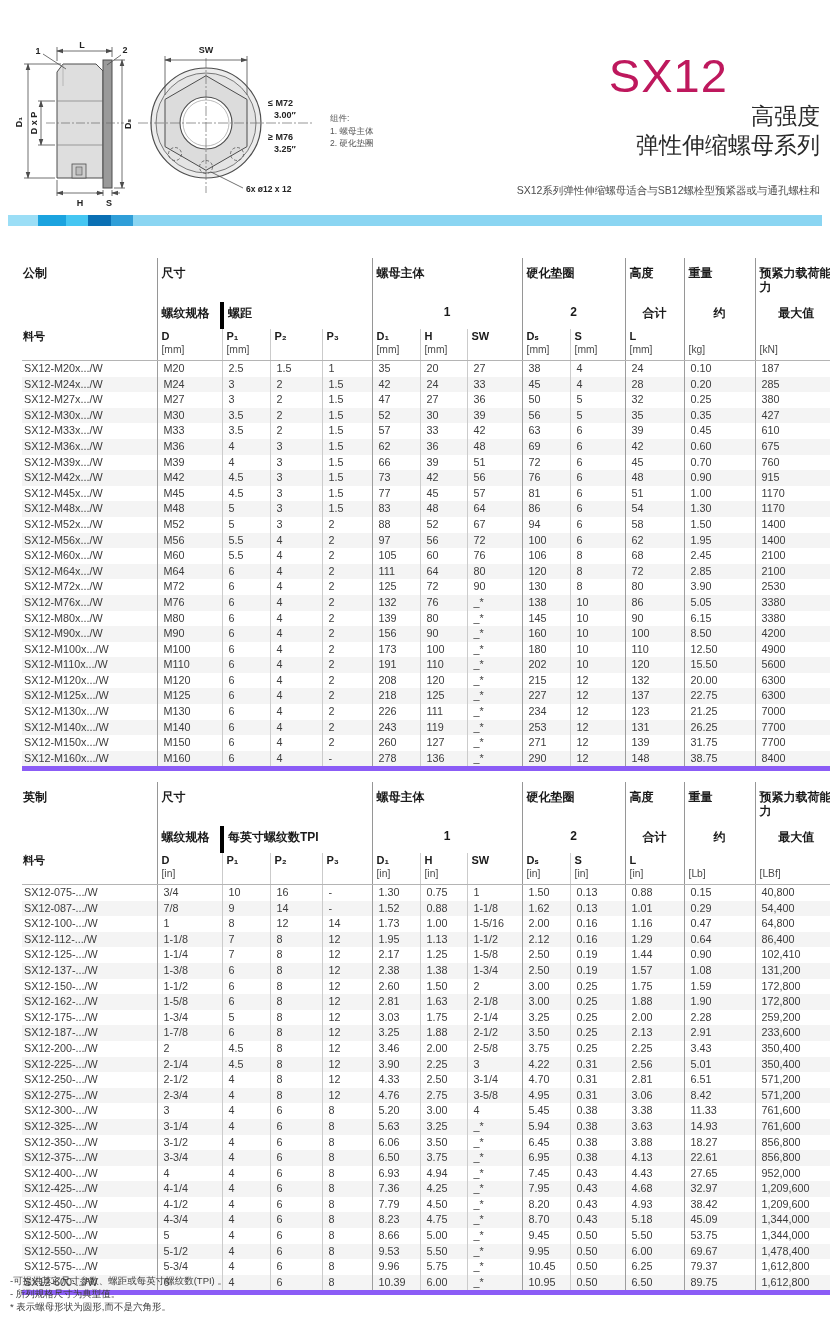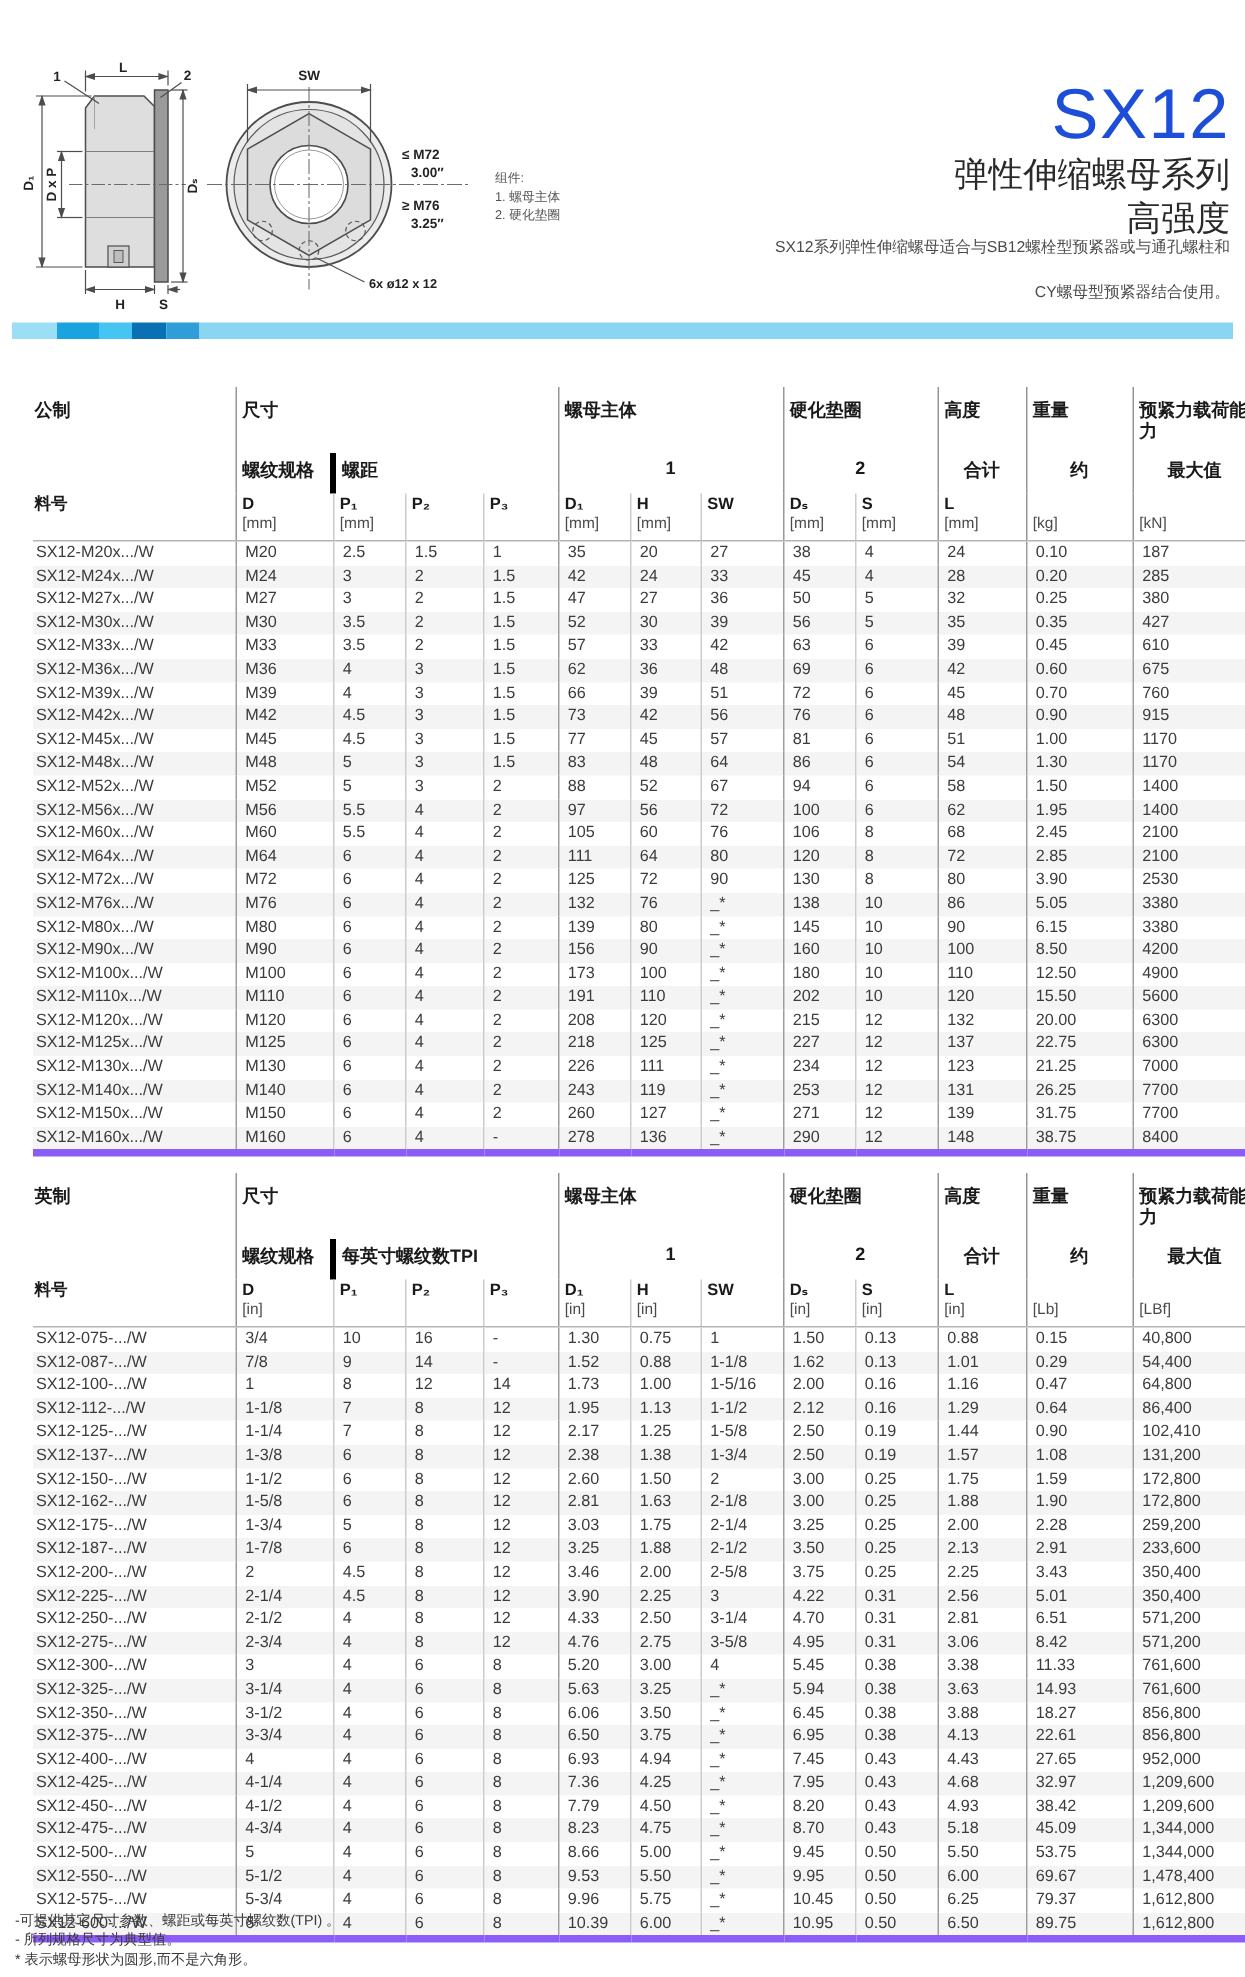--- a/index.html
+++ b/index.html
@@ -1,24 +1,24 @@
 <!DOCTYPE html>
 <html><head>
 <meta charset="utf-8">
 <style>
   html,body{margin:0;padding:0;background:#fff;}
   body{width:830px;height:1318px;position:relative;font-family:"Liberation Sans","DejaVu Sans",sans-serif;color:#3c3c3c;}
   .page{position:absolute;inset:0;overflow:hidden;background:#fff;}
 
   
   .titleblock{position:absolute;right:10px;top:52px;text-align:right;}
-  .t-sx{font-size:47px;line-height:48px;font-weight:300;color:#1d4ed8;letter-spacing:1px;}
+  .t-sx{font-size:47px;line-height:48px;font-weight:300;color:#be185d;letter-spacing:1px;text-align:center;}
   .t-sub{font-size:23px;line-height:26px;color:#2a2a2a;margin-top:3px;}
   .t-desc{font-size:10.5px;line-height:14px;color:#4c4c4c;margin-top:16px;}
-  .t-desc.first{margin-top:0;}
+  .t-desc.first{margin-top:25px;}
 
   
   .drawing{position:absolute;left:10px;top:38px;}
   .drawing text{font-family:"Liberation Sans","DejaVu Sans",sans-serif;font-size:9px;font-weight:bold;fill:#222;}
   .drawing text.sm{font-size:8.5px;}
   .legend{position:absolute;left:330px;top:112px;font-size:8.5px;line-height:12.5px;color:#555;}
 
   
   .bar{position:absolute;left:8px;top:215px;width:814px;height:11px;display:flex;}
   .bar div{height:11px;flex:0 0 auto;}
@@ -139,22 +139,22 @@
   </svg>
 
   <div class="legend">
     <div>组件:</div>
     <div>1. 螺母主体</div>
     <div>2. 硬化垫圈</div>
   </div>
 
   <div class="titleblock">
     <div class="t-sx">SX12</div>
+    <div class="t-sub">高强度</div>
     <div class="t-sub">弹性伸缩螺母系列</div>
-    <div class="t-sub">高强度</div>
     <div class="t-desc first">SX12系列弹性伸缩螺母适合与SB12螺栓型预紧器或与通孔螺柱和</div>
     <div class="t-desc">CY螺母型预紧器结合使用。</div>
   </div>
 
   <div class="bar">
       <div style="width: 30px; background: rgb(155, 222, 246);"></div>
       <div style="width: 28px; background: rgb(27, 163, 223);"></div>
       <div style="width: 22px; background: rgb(69, 198, 242);"></div>
       <div style="width: 23px; background: rgb(10, 112, 180);"></div>
       <div style="width: 22px; background: rgb(47, 158, 216);"></div>

